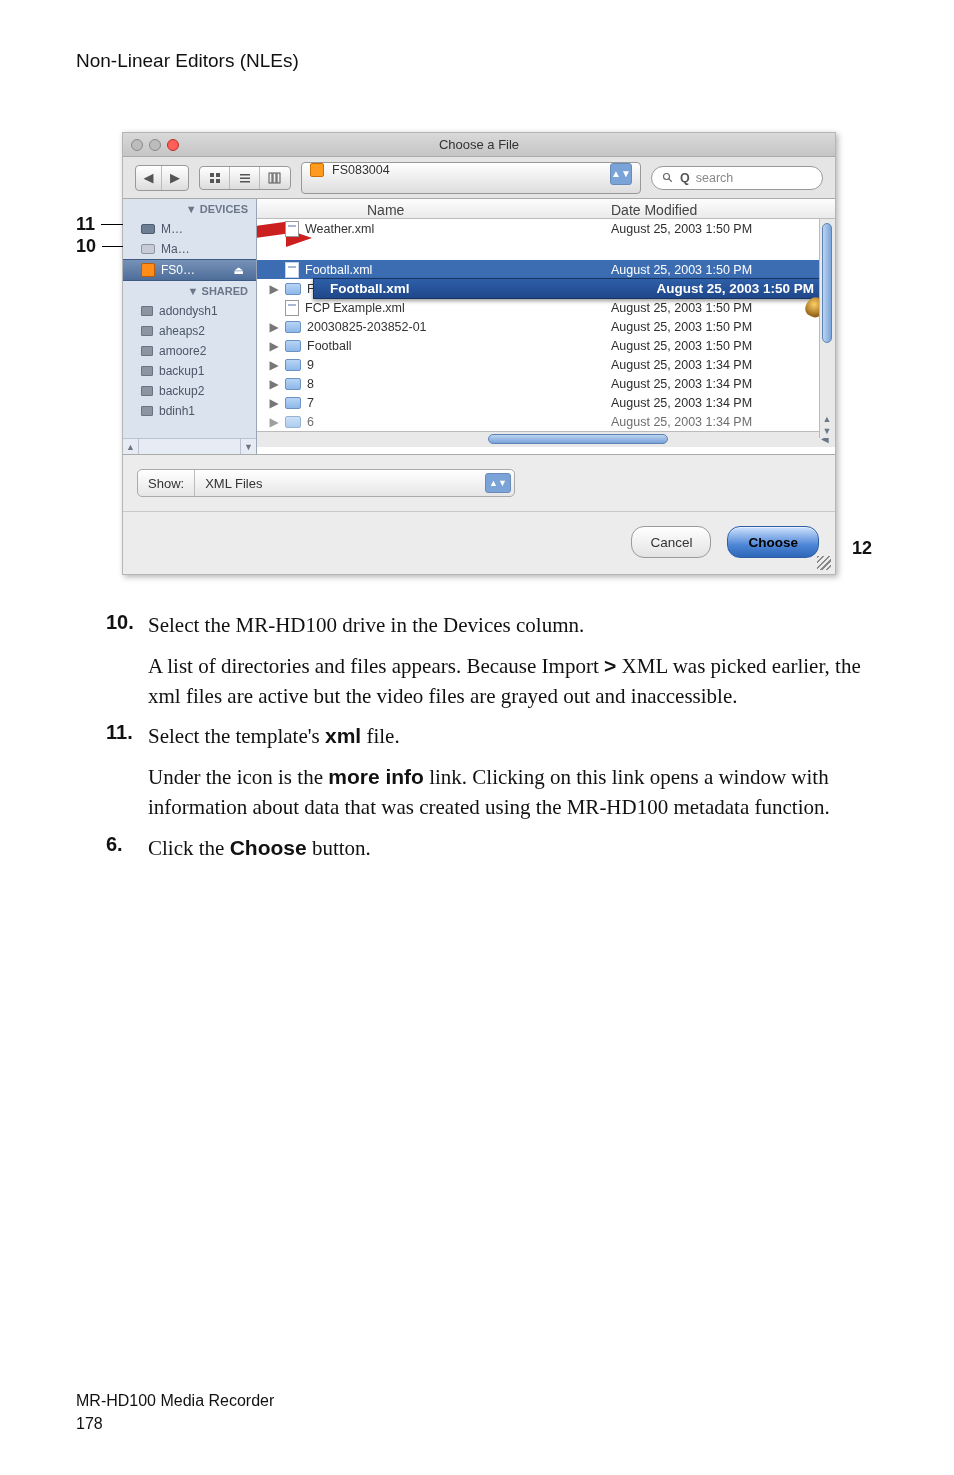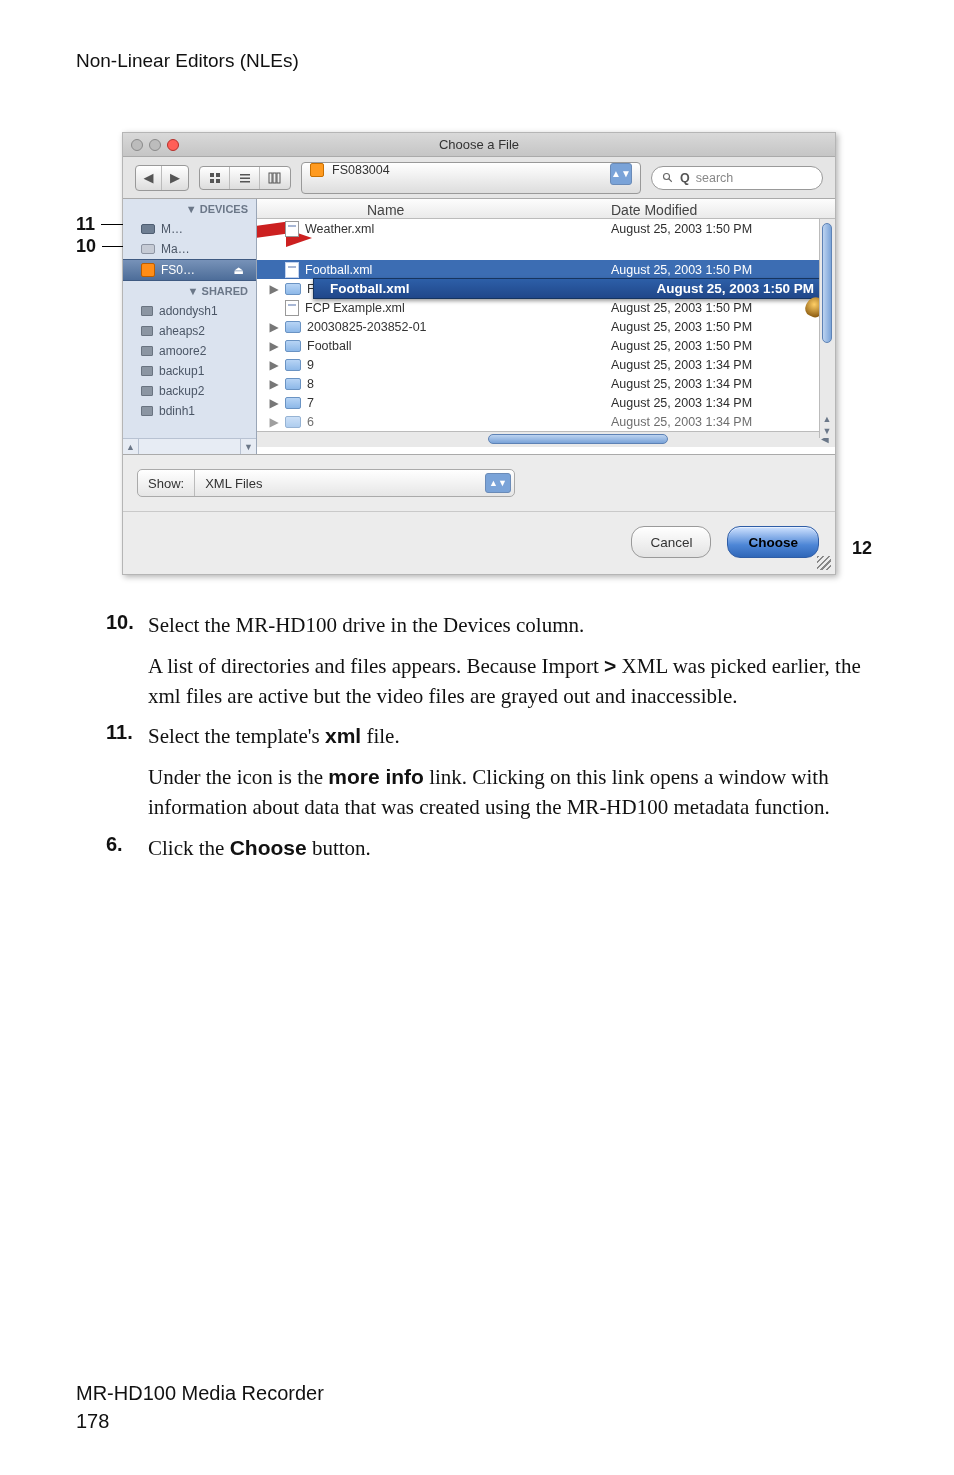--- a/index.html
+++ b/index.html
@@ -235,21 +235,21 @@
   li.step .body { flex:1; font-size:21px; line-height:1.42;}
   li.step .body p { margin-bottom:10px;}
   li.step .body p:last-child { margin-bottom:0;}
   .sans-bold { font-family: Arial, Helvetica, sans-serif; font-weight:bold; }
 
   .footer {
     position:absolute;
     bottom:40px;
     left:76px;
     font-family: Arial, Helvetica, sans-serif;
-    font-size:20px;
+    font-size:16px;
     line-height:1.4;
   }
   html,body{position:relative;min-height:1475px;}
 </style>
 </head>
 <body>
 
 <div class="page-header">Non-Linear Editors (NLEs)</div>
 
 <div class="figure-wrap">

